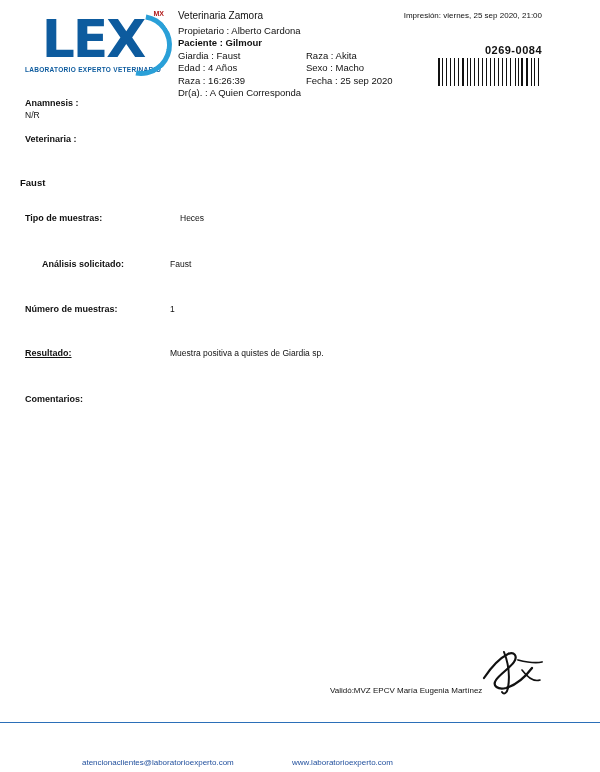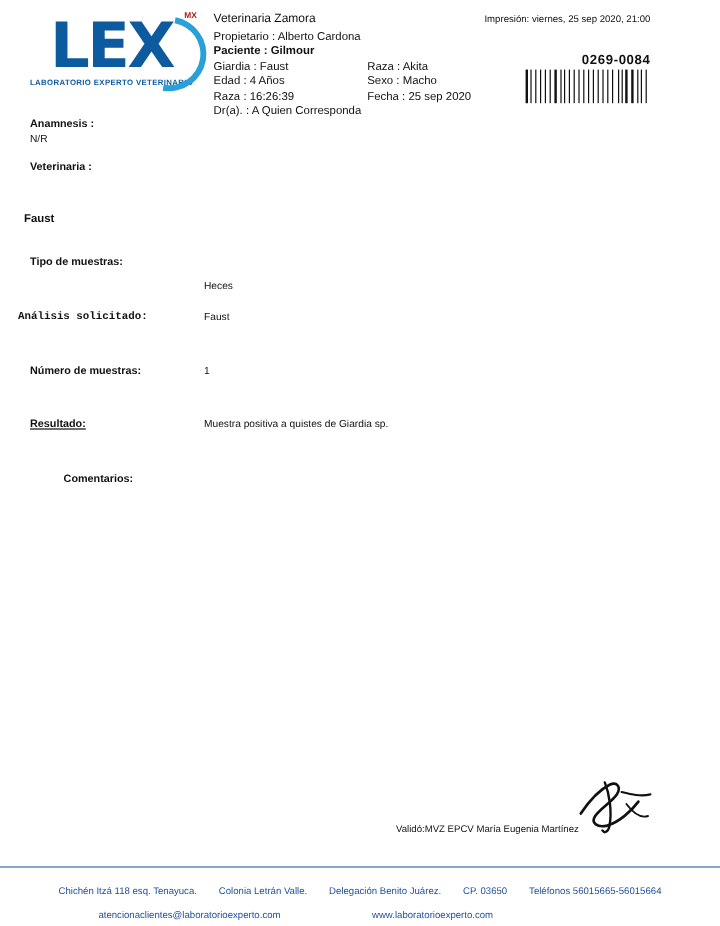--- a/index.html
+++ b/index.html
@@ -192,21 +192,21 @@
     width: 600px;
     font-size: 8px;
     color: #1f4e9c;
   }
   .footer-mail {
     position: absolute;
     left: 82px;
   }
   .footer-web {
     position: absolute;
-    left: 310px;
+    left: 292px;
   }
 </style>
 </head>
 <body>
 
 <div class="page">
 
   <div class="logo-block">
     <div class="logo-mark">
       <div class="logo-text">LEX</div>
@@ -314,50 +314,43 @@
     </div>
 
   <div class="field-label" style="left:25px; top:98px;">Anamnesis :</div>
   <div class="field-value" style="left:25px; top:110px;">N/R</div>
 
   <div class="field-label" style="left:25px; top:134px;">Veterinaria :</div>
 
   <div class="section-title" style="left:20px; top:177px;">Faust</div>
 
   <div class="field-label" style="left:25px; top:213px;text-align:right;">Tipo de muestras:</div>
-  <div class="field-value" style="left:170px; top:213px;margin-top:20px;">Heces</div>
-
-  <div class="field-label" style="left:15px; top:259px;font-family:Liberation Mono, monospace;">Análisis solicitado:</div>
+  <div class="field-value" style="left:180px; top:213px;">Heces</div>
+
+  <div class="field-label" style="left:42px; top:259px;">Análisis solicitado:</div>
   <div class="field-value" style="left:170px; top:259px;">Faust</div>
 
   <div class="field-label" style="left:25px; top:304px;">Número de muestras:</div>
   <div class="field-value" style="left:170px; top:304px;">1</div>
 
   <div class="field-label" style="left:25px; top:348px;text-decoration:underline;">Resultado:</div>
   <div class="field-value" style="left:170px; top:348px;">Muestra positiva a quistes de Giardia sp.</div>
 
-  <div class="field-label" style="left:25px; top:394px;margin-left:28px;">Comentarios:</div>
+  <div class="field-label" style="left:25px; top:394px;">Comentarios:</div>
   <div class="field-value" style="left:170px; top:394px;"></div>
 
   <div class="signature">
     <svg class="sig-svg" width="70" height="48" viewBox="0 0 70 48" fill="none" xmlns="http://www.w3.org/2000/svg">
       <path d="M6 30 C14 18, 22 10, 30 6 C36 3, 40 8, 36 14 C32 20, 22 26, 18 32 C14 38, 20 42, 28 40 C38 37, 48 28, 54 20" stroke="#111" stroke-width="2.2" stroke-linecap="round" fill="none"></path>
       <path d="M26 4 C30 14, 32 28, 30 40 C29 45, 26 47, 24 44" stroke="#111" stroke-width="2" stroke-linecap="round" fill="none"></path>
       <path d="M40 12 C48 14, 56 16, 64 14" stroke="#111" stroke-width="1.8" stroke-linecap="round" fill="none"></path>
       <path d="M44 22 C50 30, 56 34, 62 32" stroke="#111" stroke-width="1.6" stroke-linecap="round" fill="none"></path>
     </svg>
   </div>
   <div class="validated">Validó:MVZ EPCV María Eugenia Martínez</div>
 
   <div class="footer-rule"></div>
-  <div class="footer-line1">
-    <span>Chichén Itzá 118 esq. Tenayuca.</span>
-    <span>Colonia Letrán Valle.</span>
-    <span>Delegación Benito Juárez.</span>
-    <span>CP. 03650</span>
-    <span>Teléfonos 56015665-56015664</span>
-  </div>
   <div class="footer-line2">
     <span class="footer-mail">atencionaclientes@laboratorioexperto.com</span>
     <span class="footer-web">www.laboratorioexperto.com</span>
   </div>
 
 </div>
 
 </body></html>

